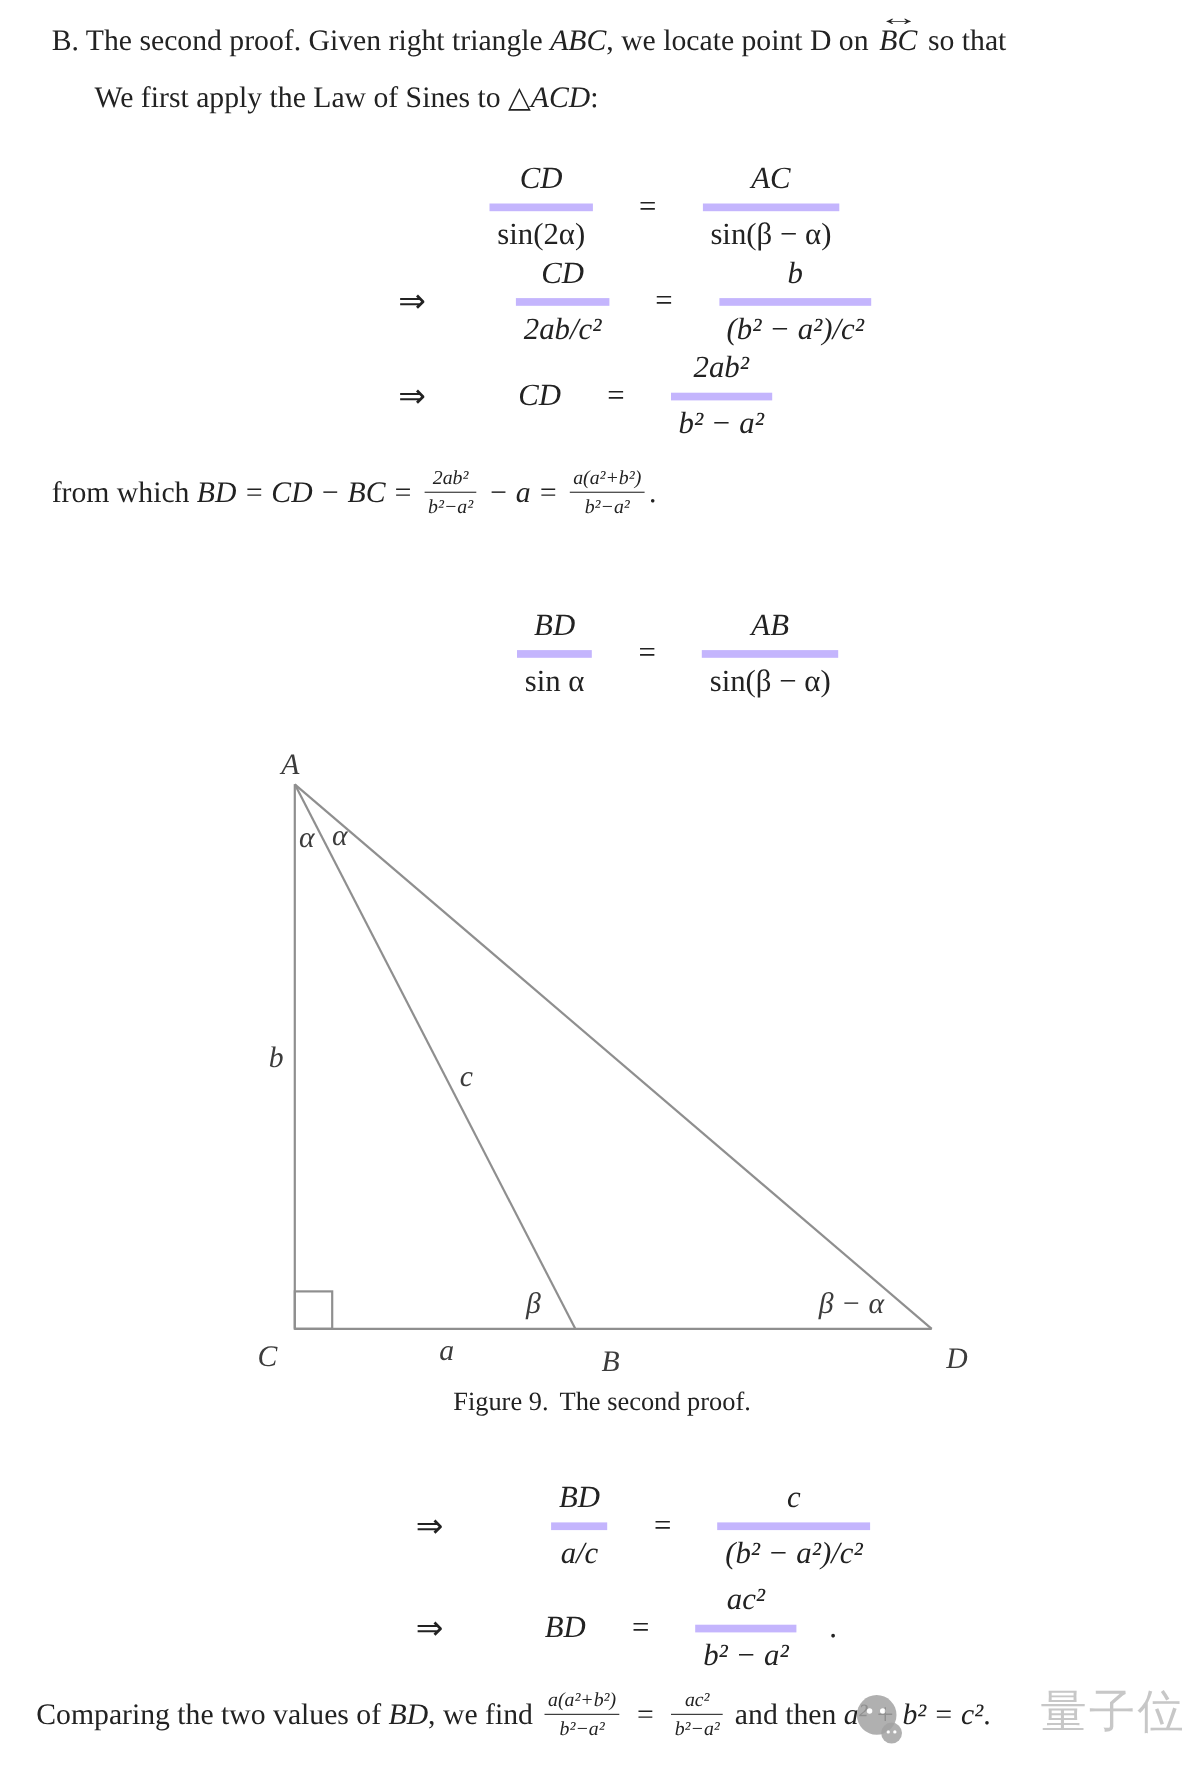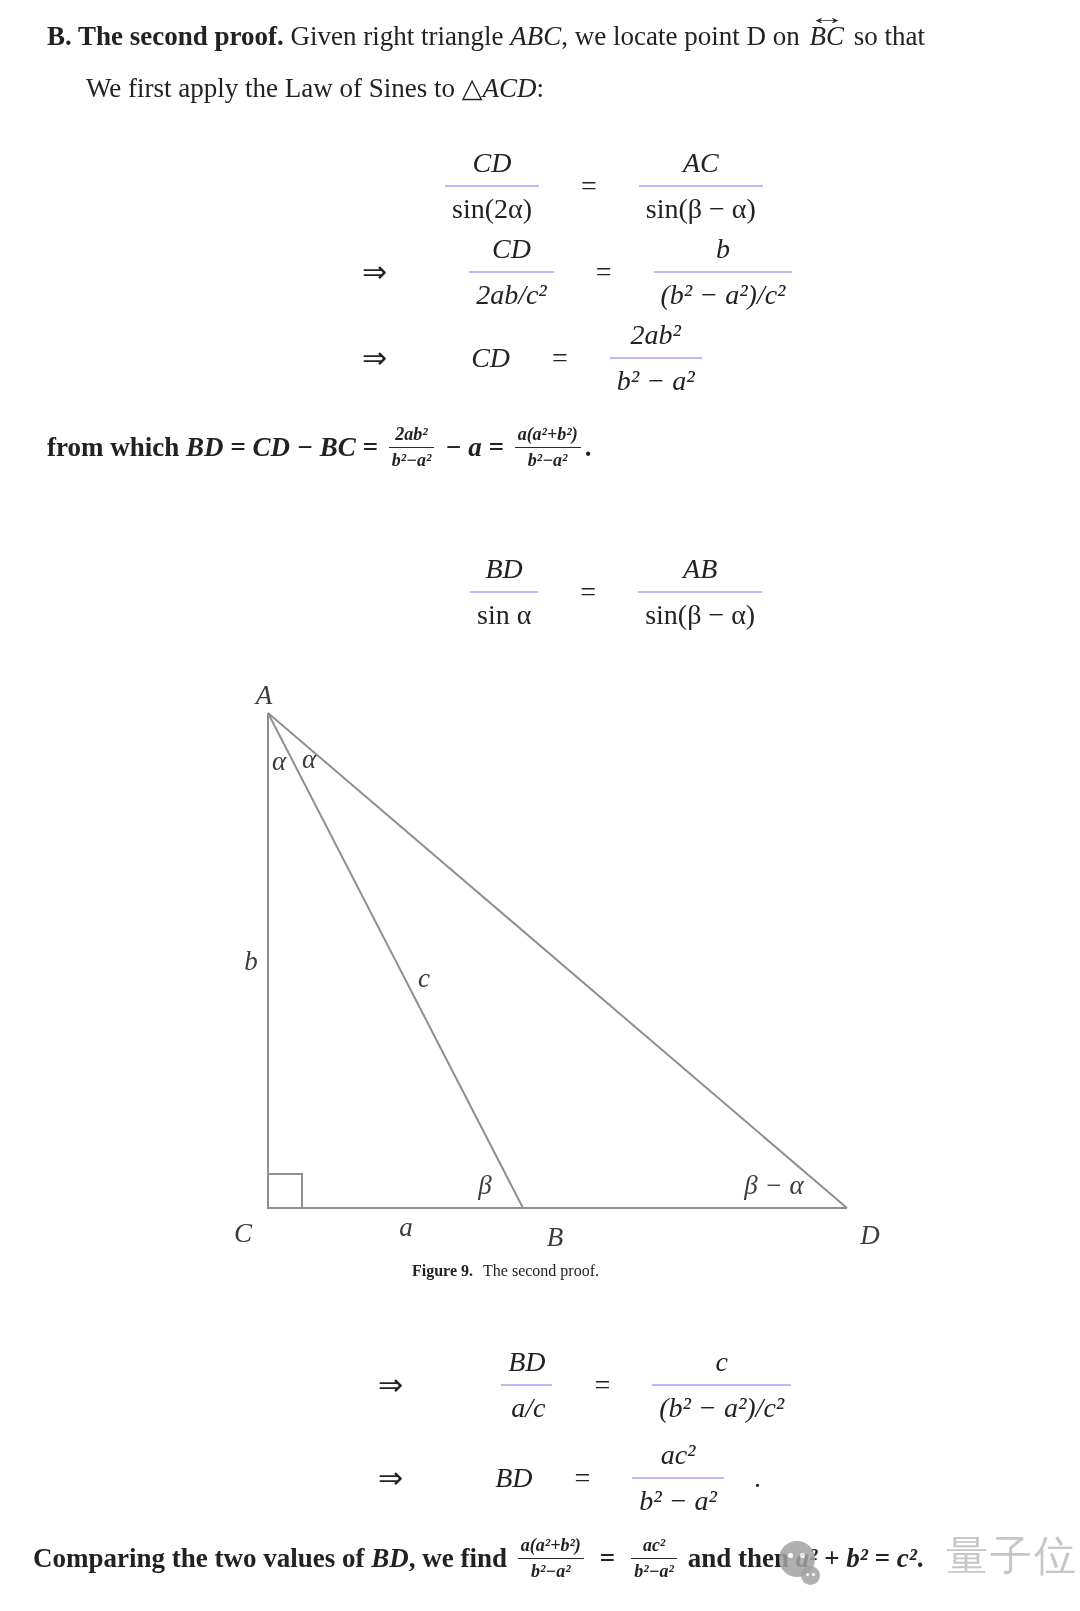--- a/index.html
+++ b/index.html
@@ -1,42 +1,42 @@
 <!DOCTYPE html>
 <html><head>
 <meta charset="utf-8">
 <style>
   html,body{margin:0;padding:0;background:#ffffff;}
   .page{position:relative;width:1080px;height:1611px;background:#ffffff;overflow:hidden;
         font-family:"Liberation Serif",serif;color:#222222;}
   .line{position:absolute;white-space:nowrap;font-size:27px;line-height:32px;}
   .flexline{position:absolute;display:flex;align-items:center;white-space:nowrap;font-size:27px;}
-  .flexline > span{white-space:pre;font-weight:bold;}
+  .flexline > span{white-space:pre;}
   .it{font-style:italic;}
-  b{font-weight:bold;}
+  b{font-weight:normal;}
   .fig-link{color:#3a4496;cursor:pointer;}
   .overarrow{position:relative;display:inline-block;margin:0 3px;}
   .overarrow .oa{position:absolute;left:50%;top:-19px;transform:translateX(-50%) scaleX(1.9);
                  font-size:20px;font-style:normal;}
   .eqrow{position:absolute;display:flex;align-items:center;font-size:28px;white-space:nowrap;gap:30px;}
   .imp{font-size:30px;}
   .frac{display:inline-block;text-align:center;font-style:italic;line-height:1.2;}
   .frac .num{display:block;padding:0 7px 5px;}
-  .frac .den{display:block;border-top:2px solid #c4b5fd;padding:5px 7px 0;text-align:right;}
+  .frac .den{display:block;border-top:7px solid #c4b5fd;padding:5px 7px 0;}
   .rm{font-style:normal;}
   .eqsign{margin:0 12px;font-style:normal;}
   .sfrac{display:inline-block;text-align:center;font-style:italic;font-size:18px;line-height:1.15;
          vertical-align:middle;margin:0 4px;}
   .sfrac .num{display:block;padding:0 3px 2px;}
   .sfrac .den{display:block;border-top:1.5px solid #2a2a2a;padding:2px 3px 0;}
   .fig{position:absolute;left:180px;top:650px;}
   .fig line,.fig rect{stroke:#8f8f8f;stroke-width:2;fill:none;}
   .fig text{font-family:"Liberation Serif",serif;font-size:27px;font-style:italic;
             fill:#3c3c3c;text-anchor:middle;}
-  .caption{position:absolute;white-space:nowrap;font-size:16px;}
+  .caption{position:absolute;white-space:nowrap;font-size:24px;}
   .caption .cap-text{margin-left:10px;}
   .wm-logo{position:absolute;left:779px;top:1541px;width:36px;height:36px;border-radius:50%;
            background:#a3a3a3;opacity:.85;z-index:6;pointer-events:none;}
   .wm-logo .eye{position:absolute;width:5px;height:5px;border-radius:50%;background:#ffffff;}
   .wm-logo .e1{left:9px;top:12px;}
   .wm-logo .e2{left:21px;top:12px;}
   .wm-logo-sm{position:absolute;left:801px;top:1566px;width:19px;height:19px;border-radius:50%;
               background:#a3a3a3;opacity:.85;z-index:6;pointer-events:none;}
   .wm-logo-sm .eye{position:absolute;width:3px;height:3px;border-radius:50%;background:#ffffff;}
   .wm-logo-sm .e1{left:5px;top:7px;}

